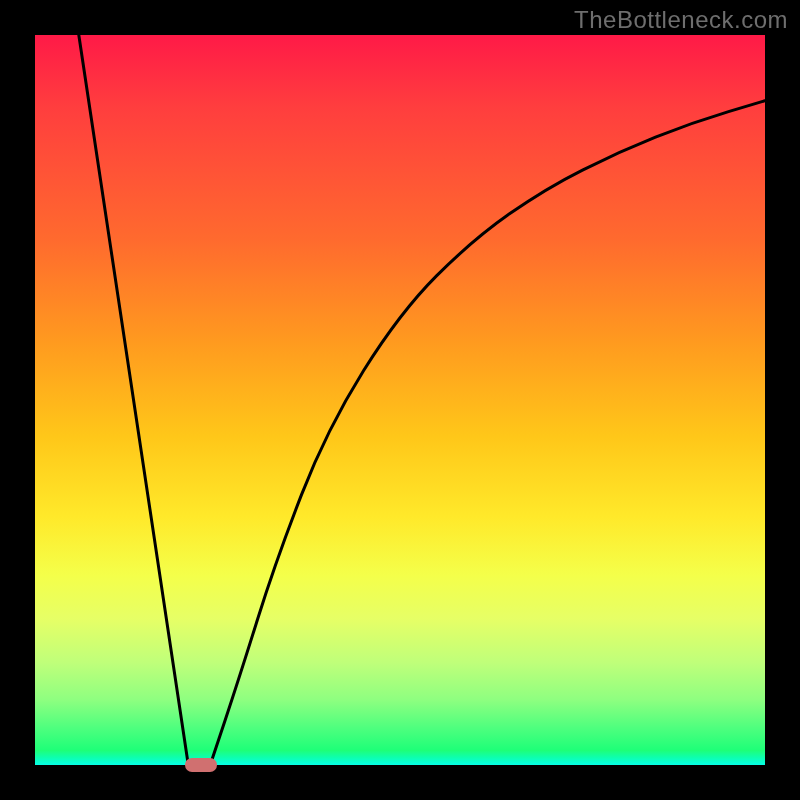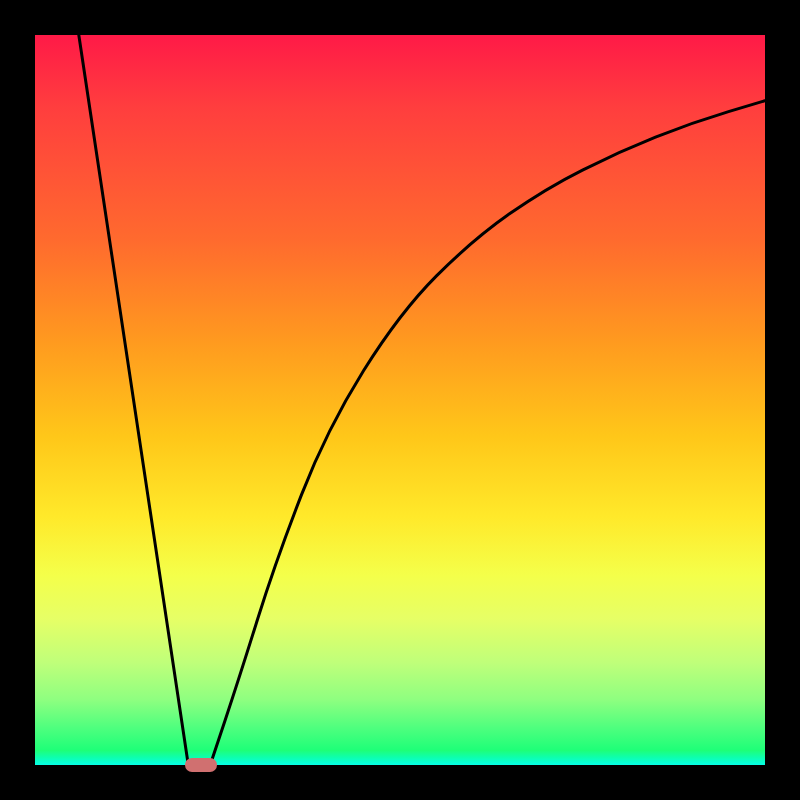--- a/index.html
+++ b/index.html
@@ -62,20 +62,21 @@
     position: absolute;
     
     background: #d07070;
     border-radius: 999px;
   }
 </style>
 </head>
 <body>
 
 <div class="frame">
+  <div class="watermark">TheBottleneck.com</div>
 
   <div class="plot-area">
     <svg viewBox="0 0 730 730" preserveAspectRatio="none">
       <path id="curve-path" fill="none" stroke="#000" stroke-width="3" stroke-linecap="round" stroke-linejoin="round" d="M 43.8 0 L 153.29999999999998 730 L 175.2 730 Q 175.2 730 189.8 686.2 Q 204.4 642.4 222.65 584 Q 240.9 525.6 266.45 459.9 Q 292 394.2 328.5 335.79999999999995 Q 365 277.4 401.5 240.89999999999998 Q 438 204.39999999999998 474.5 178.84999999999997 Q 510.99999999999994 153.29999999999995 547.5 135.05 Q 584 116.80000000000007 620.5 102.20000000000005 Q 657 87.60000000000002 693.5 76.64999999999998 T 730 65.69999999999993"></path>
     </svg>
     <div class="marker" id="marker" style="left: 149.65px; top: 723px; width: 32.85px; height: 14px; background: rgb(208, 112, 112);"></div>
   </div>
 </div>
 
 </body></html>

